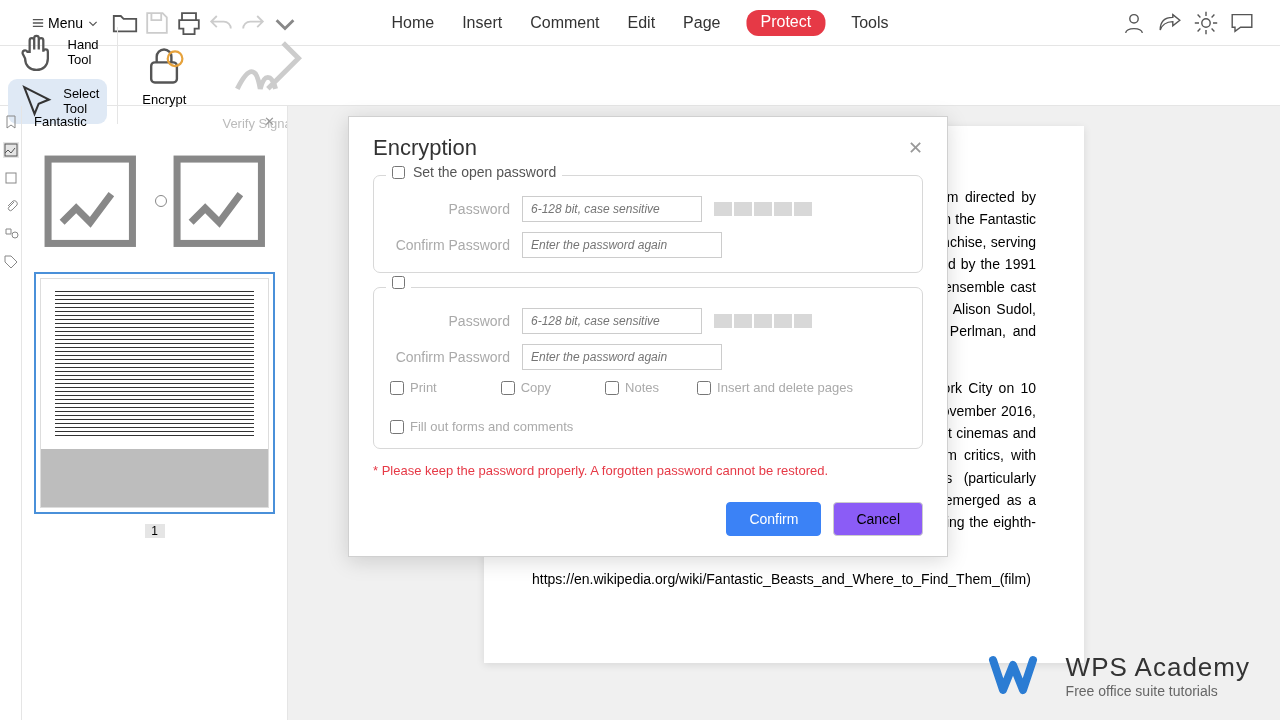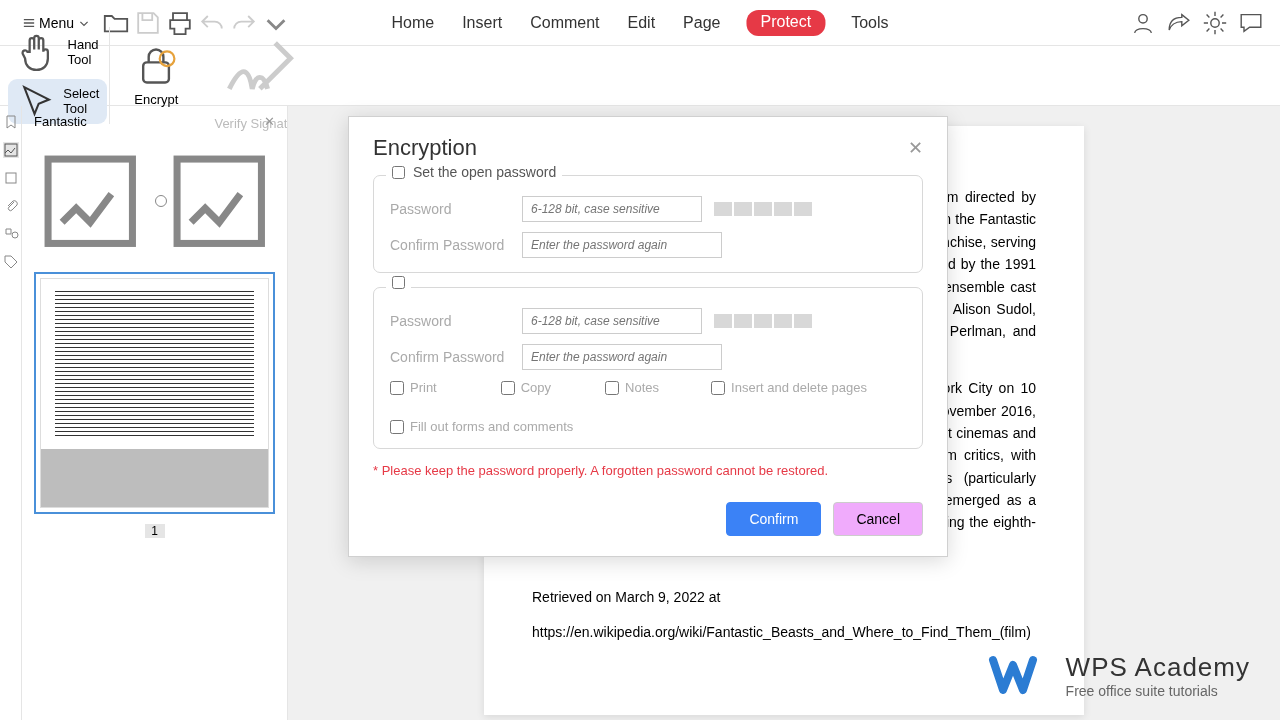--- a/index.html
+++ b/index.html
@@ -1,29 +1,29 @@
 <!DOCTYPE html>
 <html><head>
 <meta charset="utf-8">
 <style>
   * { box-sizing: border-box; margin: 0; padding: 0; font-family: -apple-system, BlinkMacSystemFont, "Segoe UI", Arial, sans-serif; }
   body { width: 1280px; height: 720px; overflow: hidden; background: #fff; position: relative; }
   
-  .topbar { height: 46px; display: flex; align-items: center; padding: 0 15px; border-bottom: 1px solid #e5e5e5; }
+  .topbar { height: 46px; display: flex; align-items: center; padding: 0 24px; border-bottom: 1px solid #e5e5e5; }
   .topbar-left { display: flex; align-items: center; gap: 4px; }
   .menu-btn { display: flex; align-items: center; gap: 4px; padding: 4px 8px; font-size: 14px; cursor: pointer; }
   .icon-btn { width: 28px; height: 28px; display: flex; align-items: center; justify-content: center; cursor: pointer; color: #555; }
   .icon-btn.disabled { color: #ccc; }
   .tabs { position: absolute; left: 50%; transform: translateX(-50%); display: flex; gap: 24px; }
   .tab { font-size: 16px; color: #333; cursor: pointer; padding: 4px 2px; }
   .tab.active { background: #e63946; color: #fff; border-radius: 12px; padding: 3px 14px; }
   .topbar-right { margin-left: auto; display: flex; gap: 8px; }
   
   .toolbar { height: 60px; display: flex; align-items: center; padding: 0 8px; gap: 12px; border-bottom: 1px solid #e5e5e5; }
-  .tool-stack { display: flex; flex-direction: column; gap: 2px; border-right: 1px solid #e5e5e5; padding-right: 2px; }
+  .tool-stack { display: flex; flex-direction: column; gap: 2px; border-right: 1px solid #e5e5e5; padding-right: 10px; }
   .tool-item { display: flex; align-items: center; gap: 6px; font-size: 13px; padding: 2px 8px; cursor: pointer; }
   .tool-item.active { background: #dfe9f5; border-radius: 9px; }
   .ribbon-btn { display: flex; flex-direction: column; align-items: center; gap: 4px; padding: 4px 12px; cursor: pointer; font-size: 13px; }
   .ribbon-btn.disabled { color: #bbb; }
   
   .main { display: flex; height: calc(720px - 106px); }
   .left-rail { width: 22px; border-right: 1px solid #e5e5e5; display: flex; flex-direction: column; gap: 12px; padding-top: 8px; align-items: center; }
   .left-rail .rail-icon { width: 16px; height: 16px; color: #888; cursor: pointer; }
   
   .thumbnail-panel { width: 266px; border-right: 1px solid #e5e5e5; padding: 8px 12px; }
@@ -42,31 +42,31 @@
   
   .dialog { position: absolute; left: 348px; top: 116px; width: 600px; background: #fff; border: 1px solid #d0d0d0; box-shadow: 0 4px 20px rgba(0,0,0,0.15); }
   .dialog-header { display: flex; justify-content: space-between; align-items: center; padding: 18px 24px 14px 24px; }
   .dialog-title { font-size: 22px; color: #333; }
   .dialog-close { cursor: pointer; color: #999; font-size: 18px; }
   .dialog-body { padding: 0 24px 20px 24px; }
   
   .fieldset { border: 1px solid #d8d8d8; border-radius: 7px; padding: 10px 16px 14px 16px; margin-bottom: 14px; position: relative; }
   .fieldset-legend { position: absolute; top: -12px; left: 12px; background: #fff; padding: 0 6px; display: flex; align-items: center; gap: 8px; font-size: 14px; color: #555; }
   .row { display: flex; align-items: center; gap: 12px; margin-top: 10px; }
-  .row-label { width: 120px; font-size: 14px; color: #aaa; }
+  .row-label { width: 120px; font-size: 14px; color: #aaa; text-align: right; }
   .pw-input { width: 180px; height: 26px; border: 1px solid #ccc; padding: 0 8px; font-size: 12px; color: #3388cc; font-style: italic; }
   .strength { display: flex; gap: 2px; }
   .strength-box { width: 18px; height: 14px; background: #d8d8d8; }
   .func-label { font-size: 14px; color: #aaa; }
   .chk-group { display: flex; flex-wrap: wrap; gap: 24px; margin-top: 10px; }
   .chk { display: flex; align-items: center; gap: 6px; font-size: 13px; color: #aaa; }
   .chk input { width: 14px; height: 14px; }
   .warning { color: #e63946; font-size: 13px; margin-top: 4px; }
   .dialog-footer { display: flex; justify-content: flex-end; gap: 12px; padding-top: 24px; }
-  .btn { padding: 8px 22px; border-radius: 4px; font-size: 14px; cursor: pointer; border: 1px solid #ccc; background: #f0abfc; }
+  .btn { padding: 8px 22px; border-radius: 4px; font-size: 14px; cursor: pointer; border: 1px solid #ccc; background: #8b5cf6; }
   .btn-primary { background: #3b82f6; color: #fff; border-color: #3b82f6; }
   
   .watermark { position: absolute; right: 30px; bottom: 20px; display: flex; align-items: center; gap: 18px; }
   .wm-logo { width: 60px; height: 50px; }
   .wm-text1 { font-size: 26px; letter-spacing: 1px; color: #333; font-weight: 300; }
   .wm-text2 { font-size: 14px; color: #666; }
   
   svg { width: 100%; height: 100%; }
   input[type=checkbox] { accent-color: #888; }
 </style>
@@ -228,21 +228,20 @@
         <div style="position:absolute;left:0;right:0;bottom:0;height:58px;background:#bdbdbd;"></div>
       </div>
     </div>
     <div class="thumb-num">1</div>
   </div>
 
   <div class="doc-area">
     <div class="page">
       <p>Fantastic Beasts and Where to Find Them is a 2016 fantasy film directed by David Yates and written by J. K. Rowling. It is the first instalment in the Fantastic Beasts film series and the ninth overall in the Wizarding World franchise, serving as a spin-off of and prequel to the Harry Potter film series, inspired by the 1991 guide book of the same name by Rowling. The film features an ensemble cast that includes Eddie Redmayne, Katherine Waterston, Dan Fogler, Alison Sudol, Ezra Miller, Samantha Morton, Jon Voight, Carmen Ejogo, Ron Perlman, and Colin Farrell.</p>
       <p>Fantastic Beasts and Where to Find Them premiered in New York City on 10 November 2016 and was released in theatres worldwide on 18 November 2016, in 3D, 4DX, IMAX, IMAX 3D, Dolby Cinema, and other large-format cinemas and conventional theatres. It received generally positive reviews from critics, with praise for its direction, production values and performances (particularly Redmayne's and Fogler's), visual effects and musical score. It emerged as a commercial success after grossing $814 million worldwide, becoming the eighth-highest-grossing film of 2016.</p>
-      <p style="margin-top:30px;">Retrieved on March 9, 2022 at</p>
       <p>https://en.wikipedia.org/wiki/Fantastic_Beasts_and_Where_to_Find_Them_(film)</p>
     </div>
   </div>
 </div>
 
 <div class="dialog">
   <div class="dialog-header">
     <div class="dialog-title">Encryption</div>
     <div class="dialog-close">✕</div>
   </div>
@@ -295,21 +294,21 @@
             <span>Print</span>
           </label>
         <label class="chk" style="margin-left:40px;">
             <input type="checkbox" style="">
             <span>Copy</span>
           </label>
         <label class="chk" style="margin-left:30px;">
             <input type="checkbox" style="">
             <span>Notes</span>
           </label>
-        <label class="chk" style="margin-left:28px;">
+        <label class="chk" style="margin-left:14px;">
             <input type="checkbox" style="">
             <span>Insert and delete pages</span>
           </label>
         <label class="chk" style="width:100%;">
             <input type="checkbox" style="">
             <span>Fill out forms and comments</span>
           </label>
       </div>
     </div>
 

